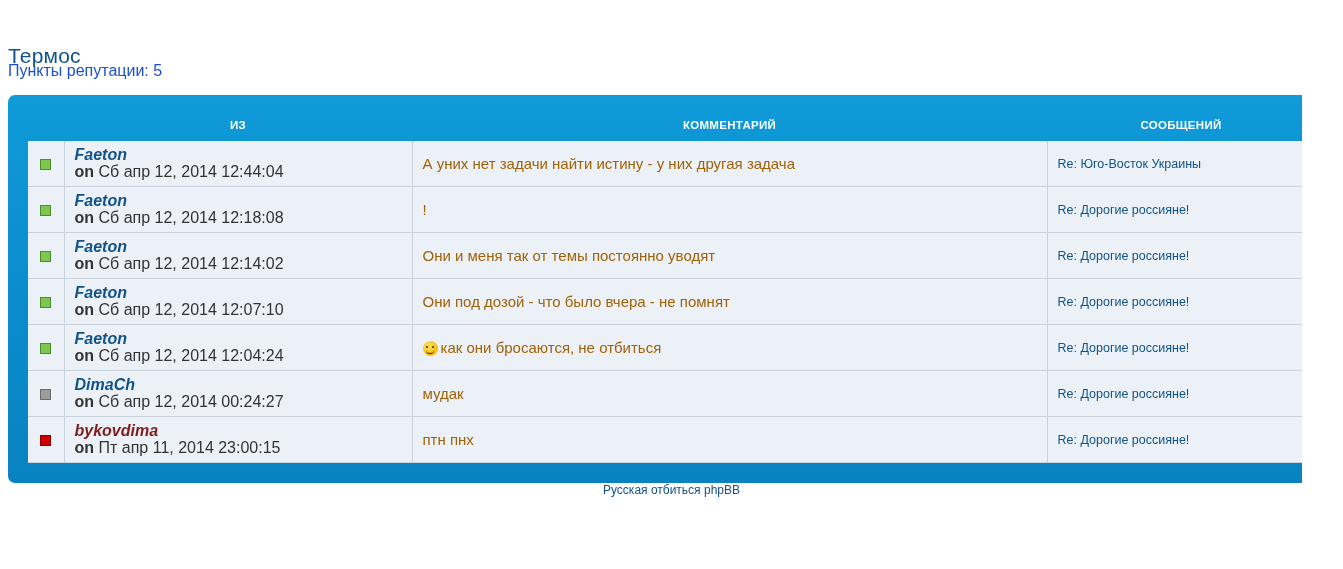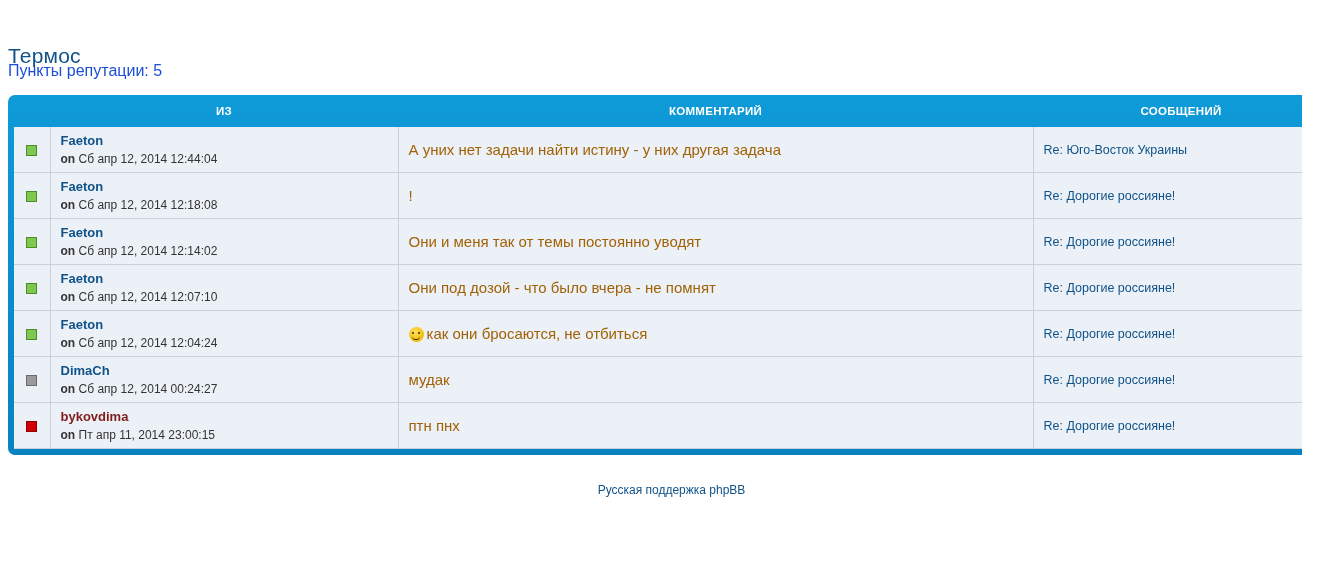--- a/index.html
+++ b/index.html
@@ -31,21 +31,21 @@
     font-size: 16px;
     color: #1d4ed8;
   }
   .table-wrap {
     position: absolute;
     left: 8px;
     top: 95px;
     width: 1327px;
     background: linear-gradient(to bottom, #0f9ad8 0%, #0a8ccc 55%, #0982c0 100%);
     border-radius: 7px;
-    padding: 6px;
+    padding: 20px;
     box-sizing: border-box;
   }
   table.rep {
     width: 100%;
     border-collapse: collapse;
     table-layout: fixed;
   }
   table.rep th {
     font-size: 11.5px;
     color: #ffffff;
@@ -94,30 +94,31 @@
     width: 9px;
     height: 9px;
     border: 1px solid #7a7a7a;
     vertical-align: middle;
   }
   .sq.pos { background: #7ec850; border-color: #4e8c2b; }
   .sq.neu { background: #9b9b9b; border-color: #6b6b6b; }
   .sq.neg { background: #d00000; border-color: #8f0000; }
 
   .uname {
-    font-size: 13px;
+    font-size: 16px;
     color: #105289;
     font-weight: bold;
     text-decoration: none;
     display: block;
     line-height: 16px;
+    font-style: italic;
   }
   .uname.alt { color: #7f1d1d; }
   .udate {
-    font-size: 12px;
+    font-size: 16px;
     color: #333333;
     line-height: 16px;
   }
   .udate b { color: #333333; }
   .topiclink {
     color: #105289;
     text-decoration: none;
   }
   .emoji {
     display: inline-block;
@@ -253,16 +254,16 @@
           </td>
           <td class="comment"><span>птн пнх</span></td>
           <td class="topic"><a class="topiclink" href="#">Re: Дорогие россияне!</a></td>
         </tr>
 
       </tbody>
     </table>
   </div>
 
   <div class="footer">
-    <div class="line3"><a href="#">Русская поддержка phpBB</a></div>
+    <div class="line3"><a href="#">Русская отбиться phpBB</a></div>
   </div>
 
 </div>
 
 </body></html>

